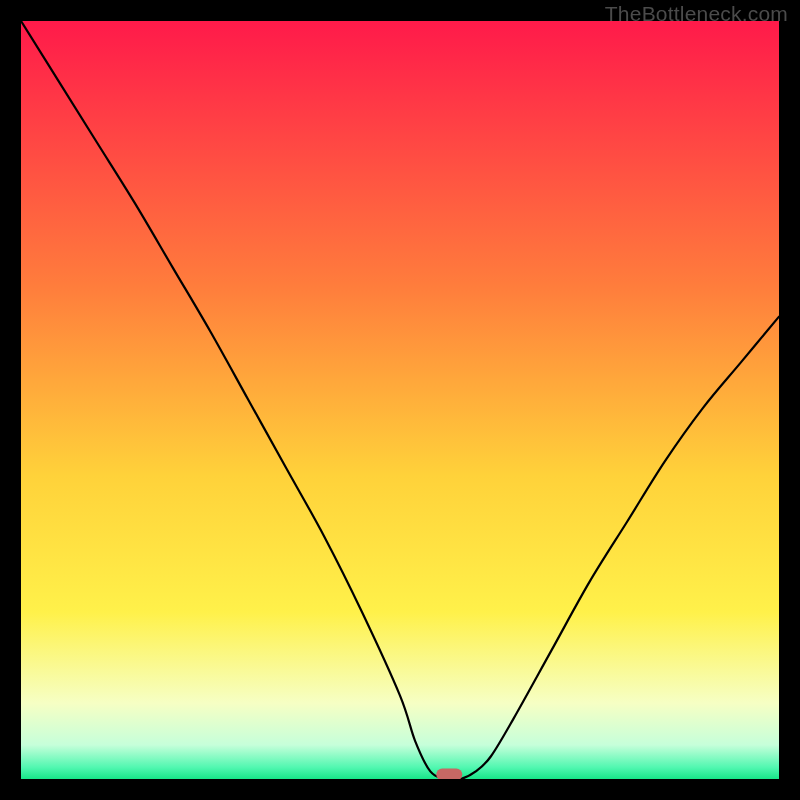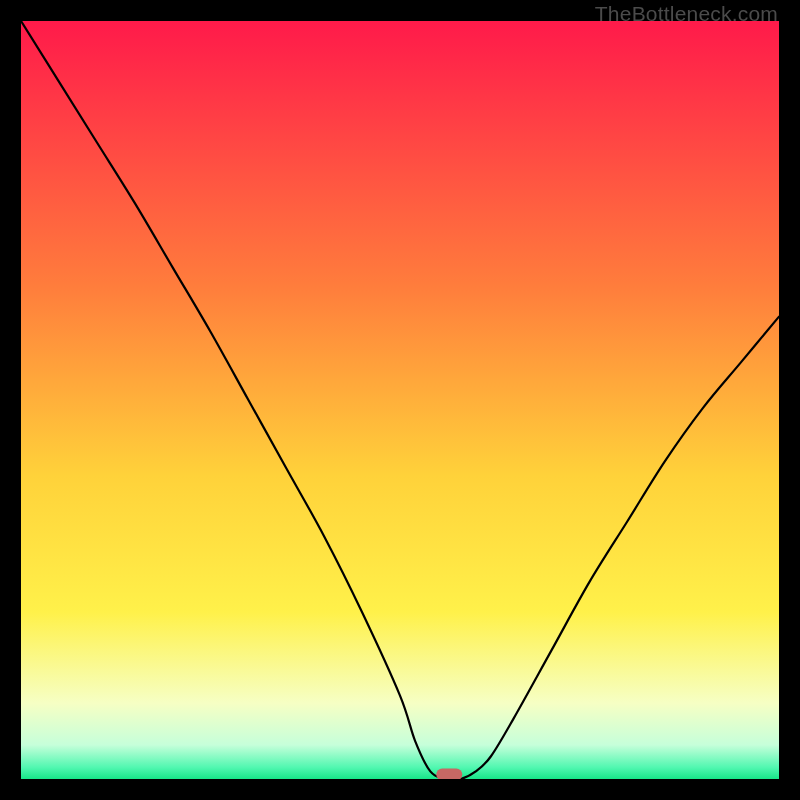--- a/index.html
+++ b/index.html
@@ -21,21 +21,21 @@
   .plot-area {
     position: absolute;
     left: 0;
     top: 0;
     width: 758px;
     height: 758px;
   }
   .watermark {
     position: absolute;
     top: 2px;
-    right: 22px;
+    right: 12px;
     font-family: Arial, Helvetica, sans-serif;
     font-size: 21px;
     color: #4b4b4b;
     letter-spacing: 0.2px;
     font-weight: 500;
   }
 </style>
 </head>
 <body>
 

